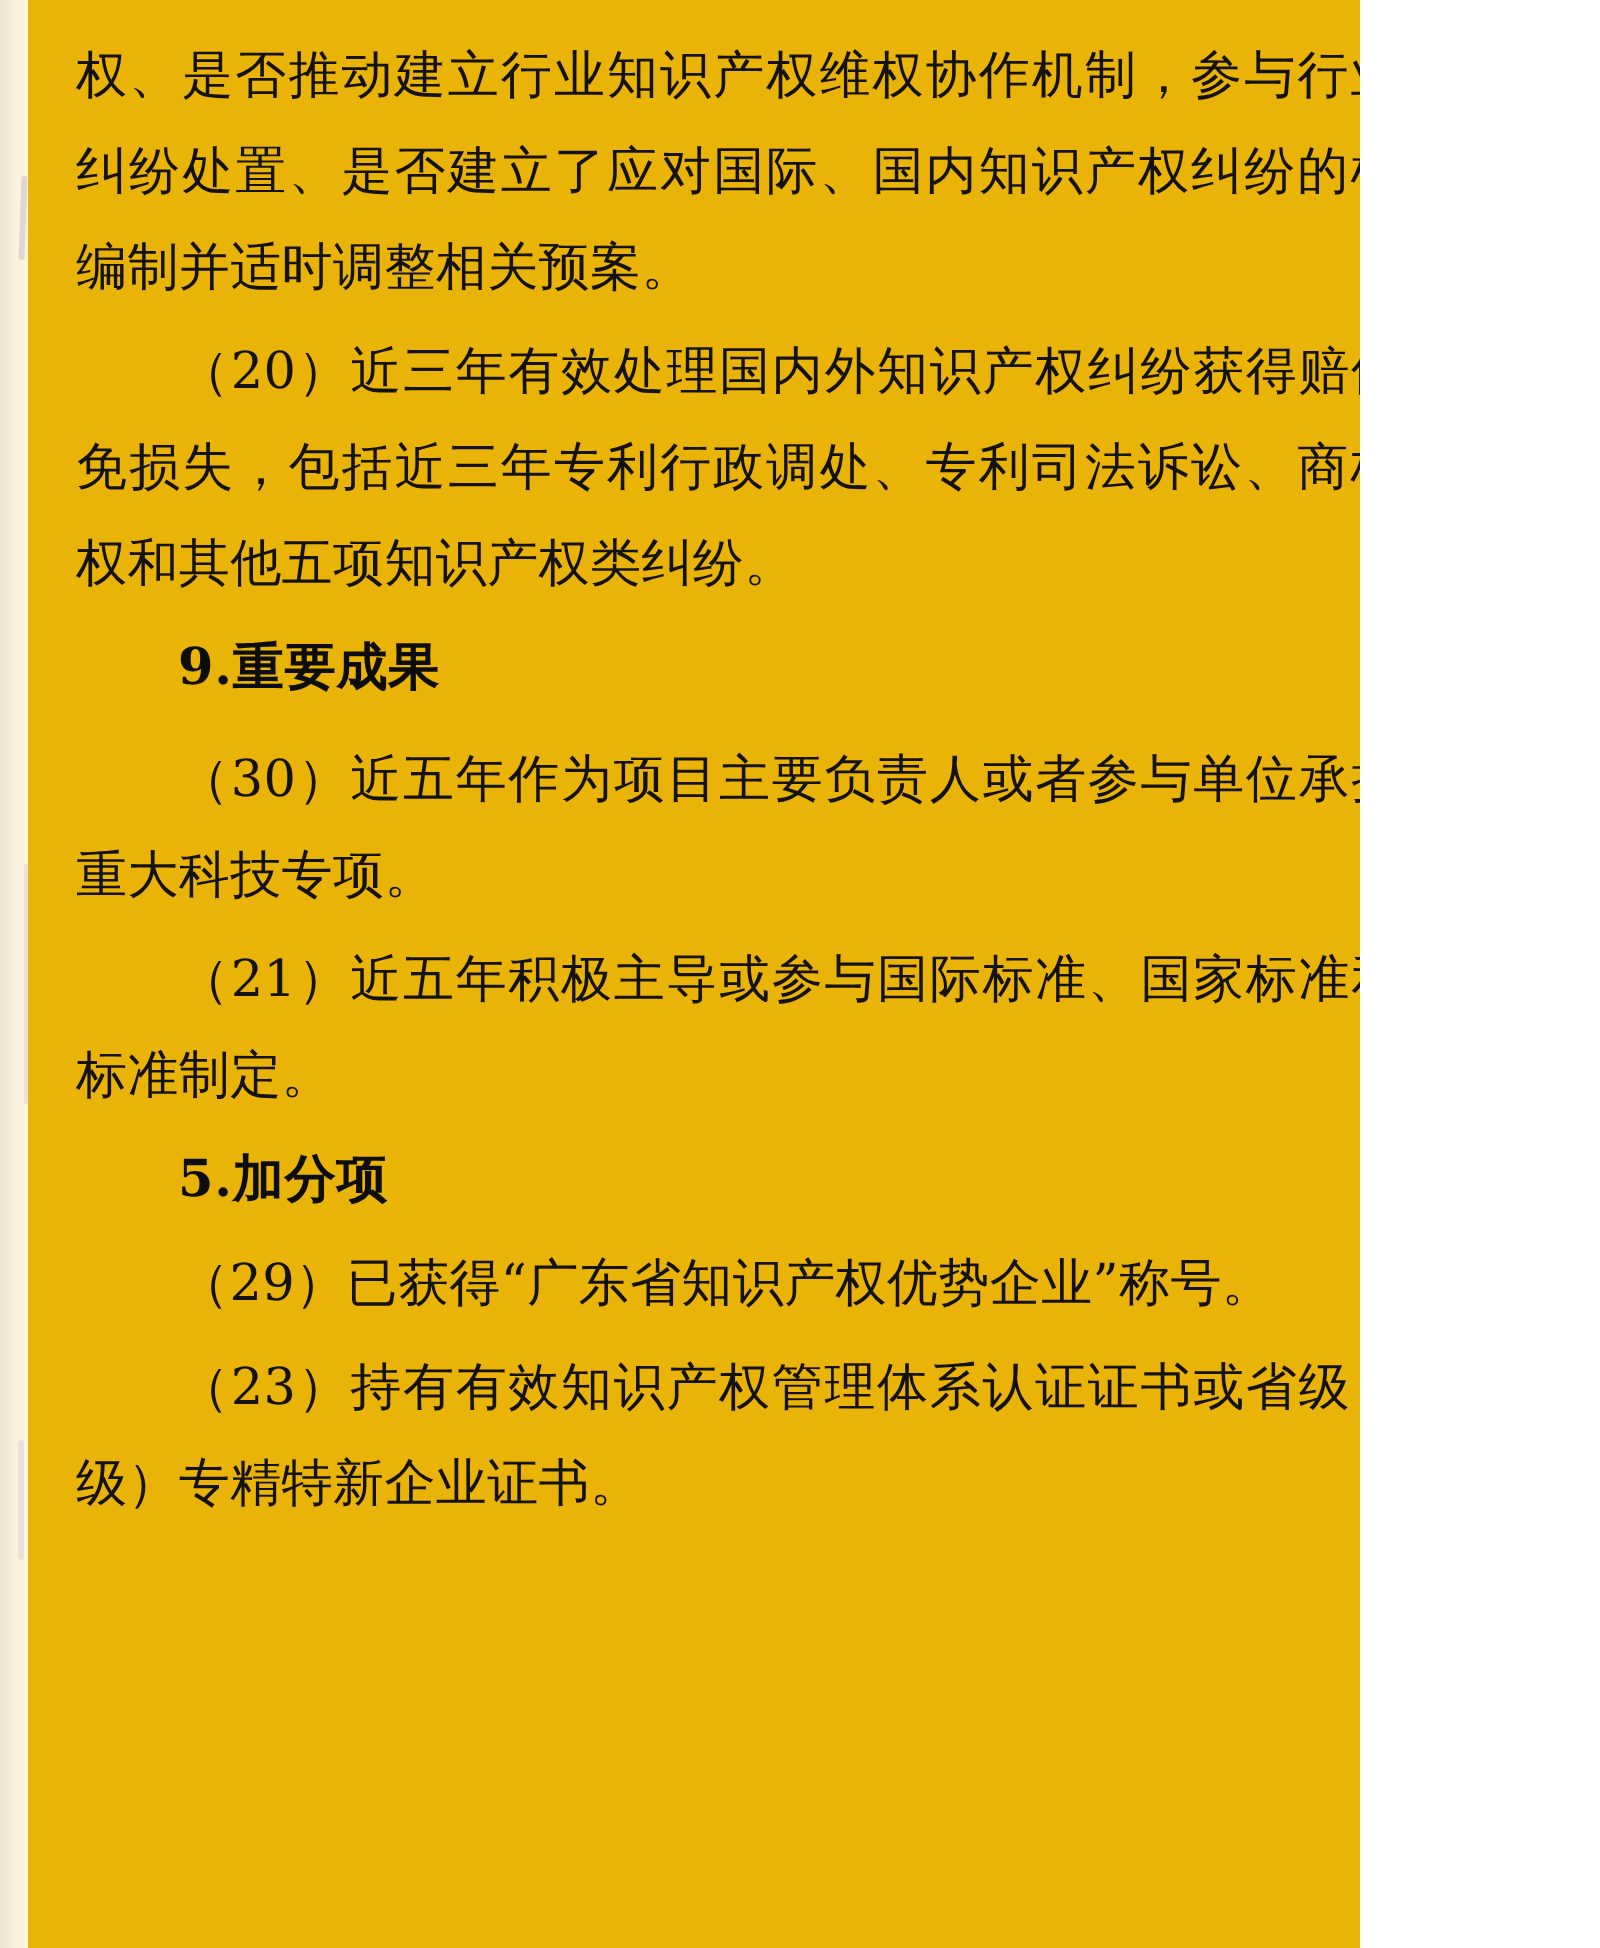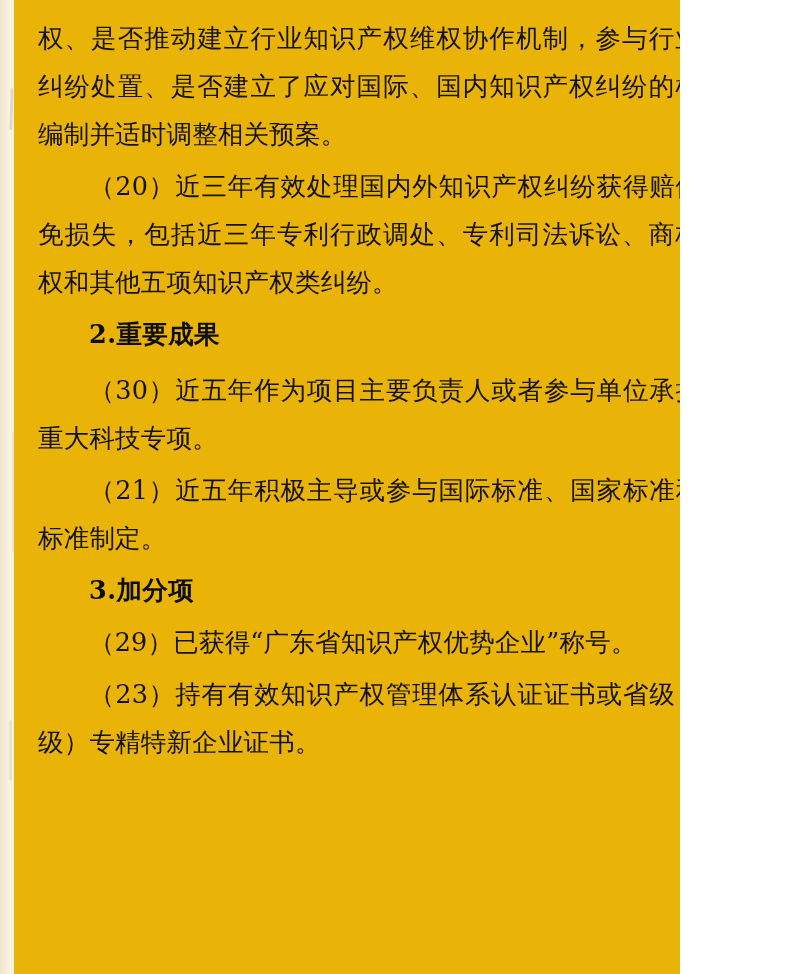--- a/index.html
+++ b/index.html
@@ -107,36 +107,36 @@
   <div class="body-text">
 
     <p class="para">权、是否推动建立行业知识产权维权协作机制，参与行业专利纠纷处置、是否建立了应对国际、国内知识产权纠纷的机制，编制并适时调整相关预案。</p>
 
     <div class="spacer-xs"></div>
 
     <p class="para indent">（20）近三年有效处理国内外知识产权纠纷获得赔偿或避免损失，包括近三年专利行政调处、专利司法诉讼、商标、版权和其他五项知识产权类纠纷。</p>
 
     <div class="spacer-xs"></div>
 
-    <p class="heading">2.重要成果</p>
+    <p class="heading">9.重要成果</p>
 
     <div class="spacer-xs"></div>
 
 
     <div class="spacer-xs"></div>
 
     <p class="para indent">（30）近五年作为项目主要负责人或者参与单位承担国家重大科技专项。</p>
 
     <div class="spacer-xs"></div>
 
     <p class="para indent">（21）近五年积极主导或参与国际标准、国家标准和行业标准制定。</p>
 
     <div class="spacer-xs"></div>
 
-    <p class="heading">3.加分项</p>
+    <p class="heading">5.加分项</p>
 
     <div class="spacer-xs"></div>
 
     <p class="para indent">（29）已获得“广东省知识产权优势企业”称号。</p>
 
     <div class="spacer-xs"></div>
 
     <p class="para indent">（23）持有有效知识产权管理体系认证证书或省级（国家级）专精特新企业证书。</p>
 
   </div>

